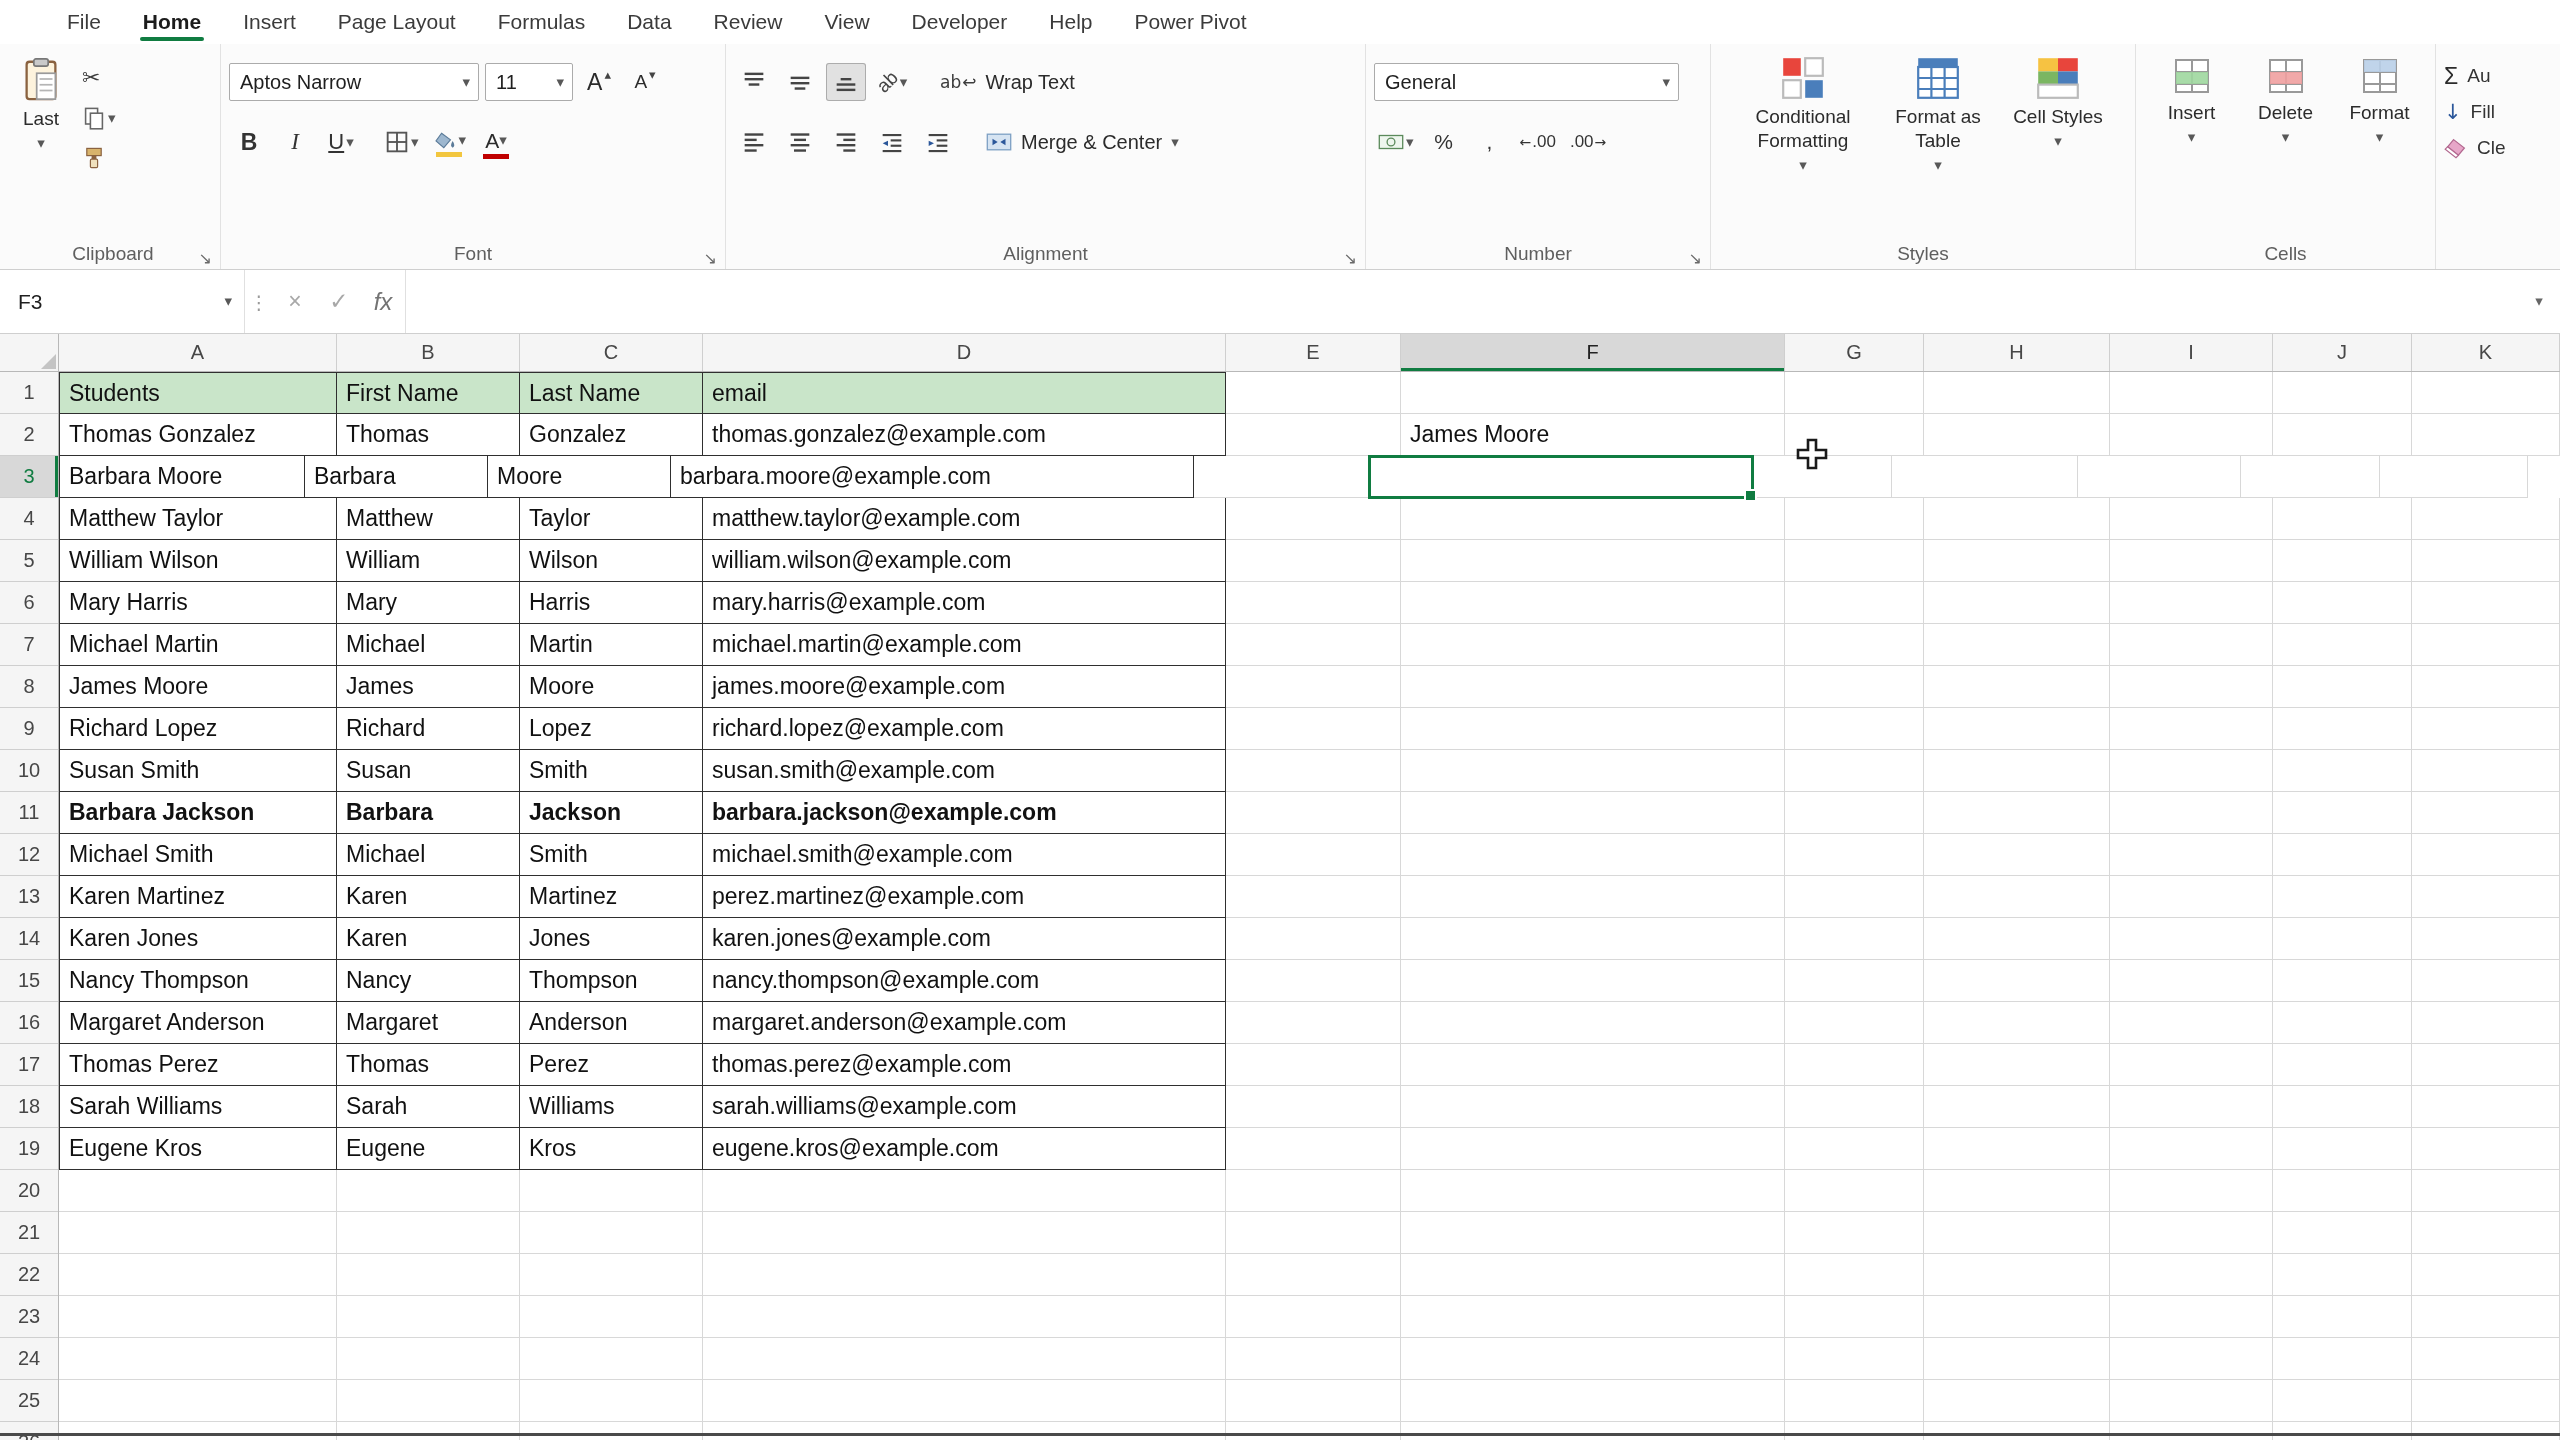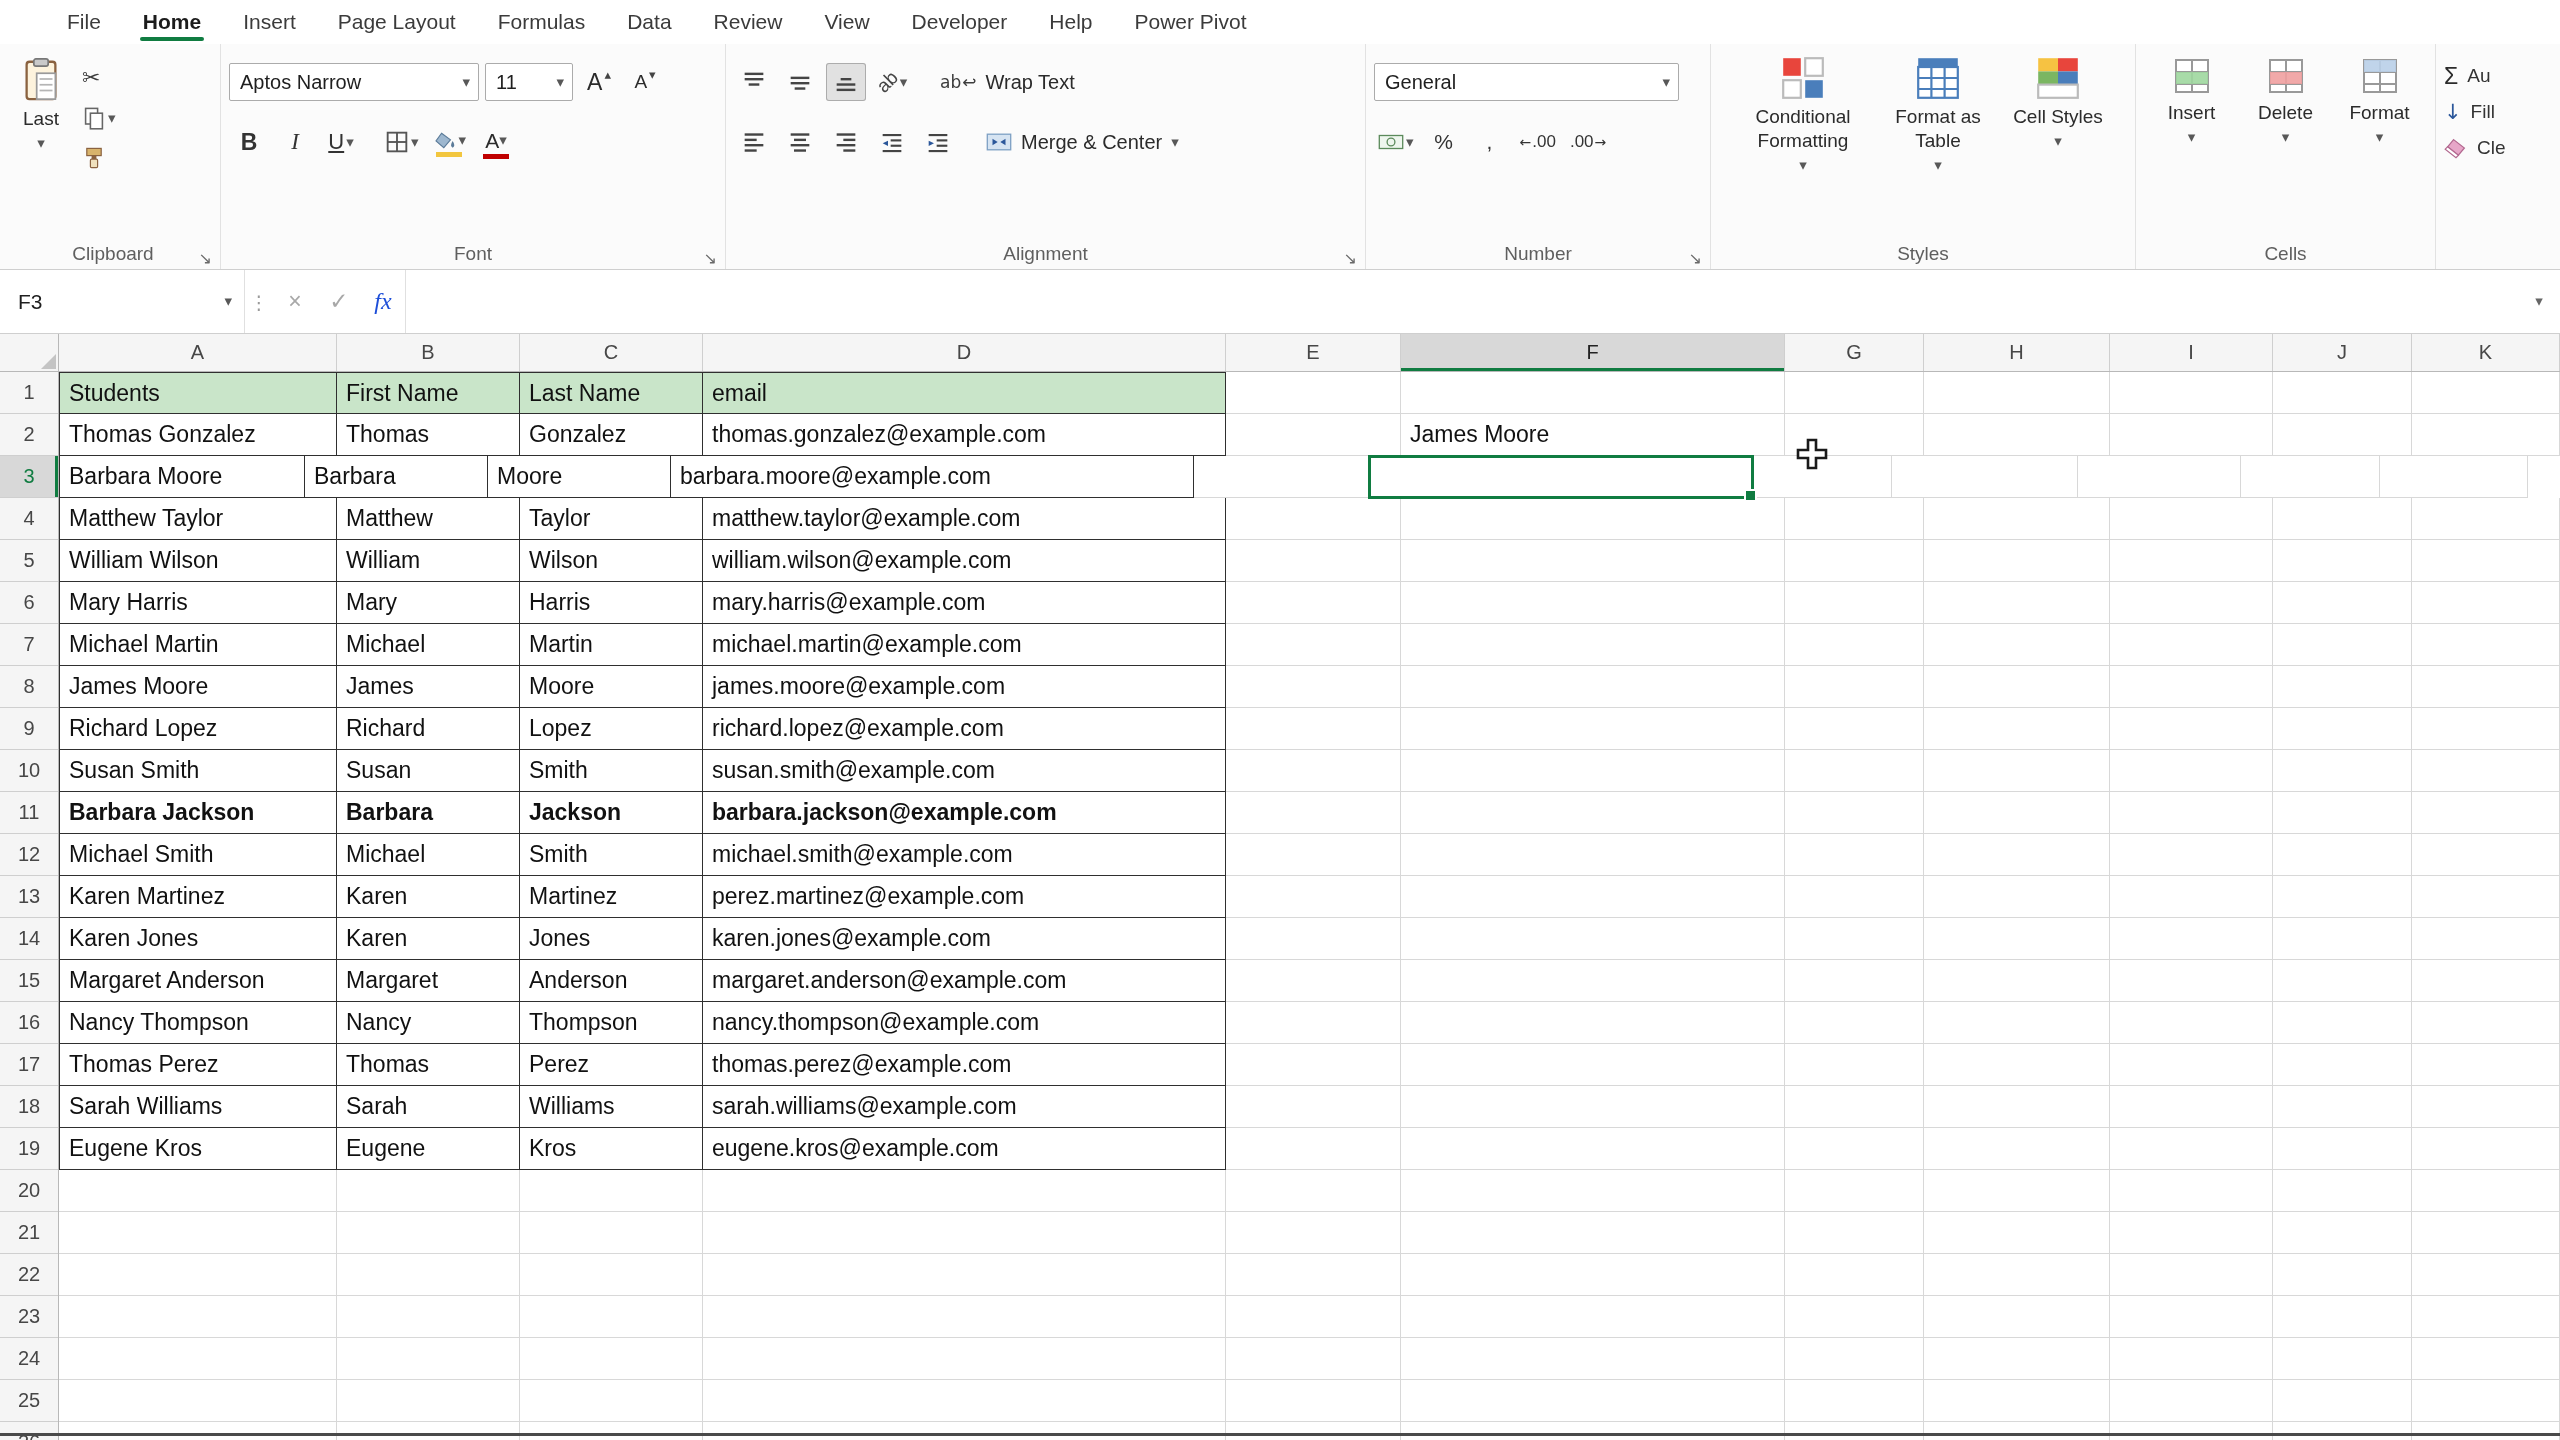--- a/index.html
+++ b/index.html
@@ -58,21 +58,21 @@
   .edrow{display:flex;align-items:center;gap:9px;height:36px;font-size:19px;white-space:nowrap;color:#2b2b2b;}
   .sigma{font-size:23px;color:#2b2b2b;}
   .edarrow{color:#2b579a;font-size:21px;font-family:"DejaVu Sans",sans-serif;}
 
   
   .fbar{height:64px;display:flex;align-items:stretch;background:#fff;border-bottom:1px solid #CFCFCF;box-sizing:border-box;}
   .namebox{width:245px;display:flex;align-items:center;padding:0 12px 0 18px;font-size:21px;color:#1f1f1f;border-right:1px solid #E0E0E0;box-sizing:border-box;}
   .namebox .dda{margin-left:auto;}
   .fsplit{width:28px;display:flex;align-items:center;justify-content:center;color:#9a9a9a;font-size:19px;font-family:"DejaVu Sans",sans-serif;}
   .fbtn{width:44px;background:none;border:none;font-size:23px;color:#A8A8A8;display:flex;align-items:center;justify-content:center;}
-  .fbtn.fx{color:#1d4ed8;font-family:Liberation Serif, serif;font-style:italic;font-size:24px;}
+  .fbtn.fx{color:#737373;font-family:Liberation Sans, sans-serif;font-style:italic;font-size:24px;}
   .finput{flex:1;border-left:1px solid #E0E0E0;display:flex;align-items:center;padding-left:12px;font-size:21px;color:#111;}
   .fexpand{width:42px;display:flex;align-items:center;justify-content:center;color:#666;}
 
   
   .sheet{position:relative;display:grid;grid-template-columns:59px 2501px;grid-template-rows:38px 1068px;width:2560px;height:1106px;background:#fff;overflow:hidden;}
   .corner{grid-area:1/1;background:#F5F5F5;border-right:1px solid #B8B8B8;border-bottom:1px solid #B8B8B8;position:relative;box-sizing:border-box;}
   .corner::after{content:"";position:absolute;right:2px;bottom:2px;border-style:solid;border-width:0 0 15px 15px;border-color:transparent transparent #C4C4C4 transparent;}
   .colheads{grid-area:1/2;display:flex;background:#F5F5F5;border-bottom:1px solid #B8B8B8;box-sizing:border-box;overflow:hidden;}
   .colh{display:flex;align-items:center;justify-content:center;font-size:20px;color:#474747;border-right:1px solid #CFCFCF;box-sizing:border-box;height:100%;flex:0 0 auto;}
   .colh.sel{background:#D8D8D8;box-shadow:inset 0 -3px 0 var(--accent,#107C41);color:#222;}
@@ -710,37 +710,37 @@
           <div class="cell tb" style="width: 523px; height: 42px;">karen.jones@example.com</div>
           <div class="cell" style="width: 175px; height: 42px;"></div>
           <div class="cell" style="width: 384px; height: 42px;"></div>
           <div class="cell" style="width: 139px; height: 42px;"></div>
           <div class="cell" style="width: 186px; height: 42px;"></div>
           <div class="cell" style="width: 163px; height: 42px;"></div>
           <div class="cell" style="width: 139px; height: 42px;"></div>
           <div class="cell" style="width: 148px; height: 42px;"></div>
         </div>
         <div class="grow" style="height: 42px;">
+          <div class="cell tb tbl" style="width: 278px; height: 42px;">Nancy Thompson</div>
+          <div class="cell tb" style="width: 183px; height: 42px;">Nancy</div>
+          <div class="cell tb" style="width: 183px; height: 42px;">Thompson</div>
+          <div class="cell tb" style="width: 523px; height: 42px;">nancy.thompson@example.com</div>
+          <div class="cell" style="width: 175px; height: 42px;"></div>
+          <div class="cell" style="width: 384px; height: 42px;"></div>
+          <div class="cell" style="width: 139px; height: 42px;"></div>
+          <div class="cell" style="width: 186px; height: 42px;"></div>
+          <div class="cell" style="width: 163px; height: 42px;"></div>
+          <div class="cell" style="width: 139px; height: 42px;"></div>
+          <div class="cell" style="width: 148px; height: 42px;"></div>
+        </div>
+        <div class="grow" style="height: 42px;">
           <div class="cell tb tbl" style="width: 278px; height: 42px;">Margaret Anderson</div>
           <div class="cell tb" style="width: 183px; height: 42px;">Margaret</div>
           <div class="cell tb" style="width: 183px; height: 42px;">Anderson</div>
           <div class="cell tb" style="width: 523px; height: 42px;">margaret.anderson@example.com</div>
-          <div class="cell" style="width: 175px; height: 42px;"></div>
-          <div class="cell" style="width: 384px; height: 42px;"></div>
-          <div class="cell" style="width: 139px; height: 42px;"></div>
-          <div class="cell" style="width: 186px; height: 42px;"></div>
-          <div class="cell" style="width: 163px; height: 42px;"></div>
-          <div class="cell" style="width: 139px; height: 42px;"></div>
-          <div class="cell" style="width: 148px; height: 42px;"></div>
-        </div>
-        <div class="grow" style="height: 42px;">
-          <div class="cell tb tbl" style="width: 278px; height: 42px;">Nancy Thompson</div>
-          <div class="cell tb" style="width: 183px; height: 42px;">Nancy</div>
-          <div class="cell tb" style="width: 183px; height: 42px;">Thompson</div>
-          <div class="cell tb" style="width: 523px; height: 42px;">nancy.thompson@example.com</div>
           <div class="cell" style="width: 175px; height: 42px;"></div>
           <div class="cell" style="width: 384px; height: 42px;"></div>
           <div class="cell" style="width: 139px; height: 42px;"></div>
           <div class="cell" style="width: 186px; height: 42px;"></div>
           <div class="cell" style="width: 163px; height: 42px;"></div>
           <div class="cell" style="width: 139px; height: 42px;"></div>
           <div class="cell" style="width: 148px; height: 42px;"></div>
         </div>
         <div class="grow" style="height: 42px;">
           <div class="cell tb tbl" style="width: 278px; height: 42px;">Thomas Perez</div>

